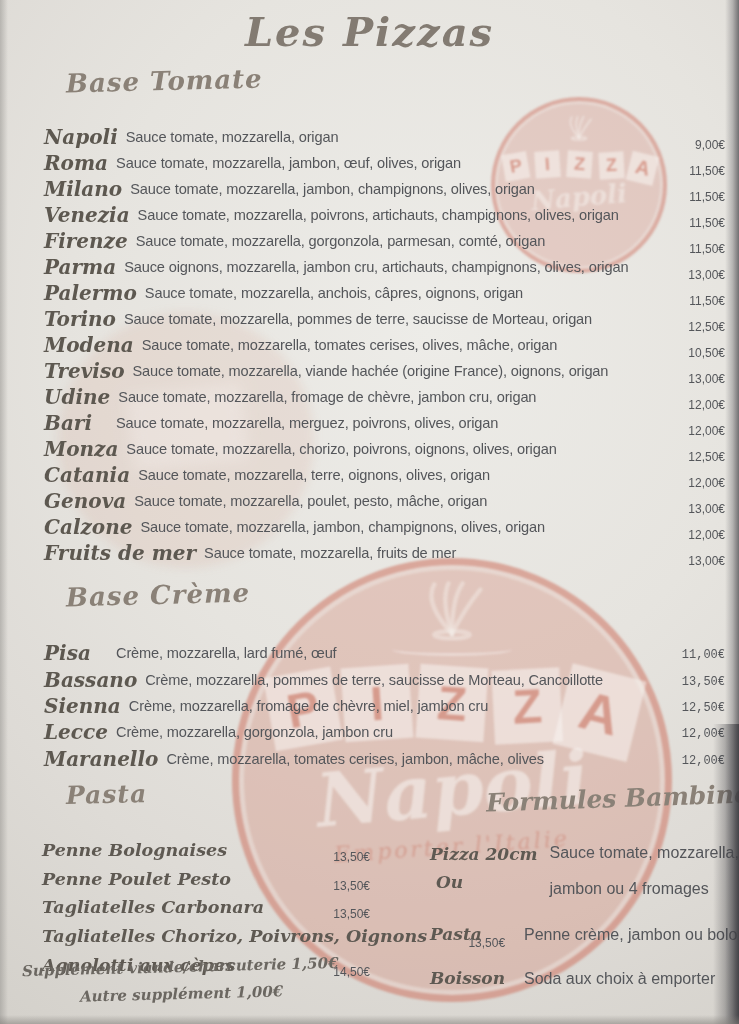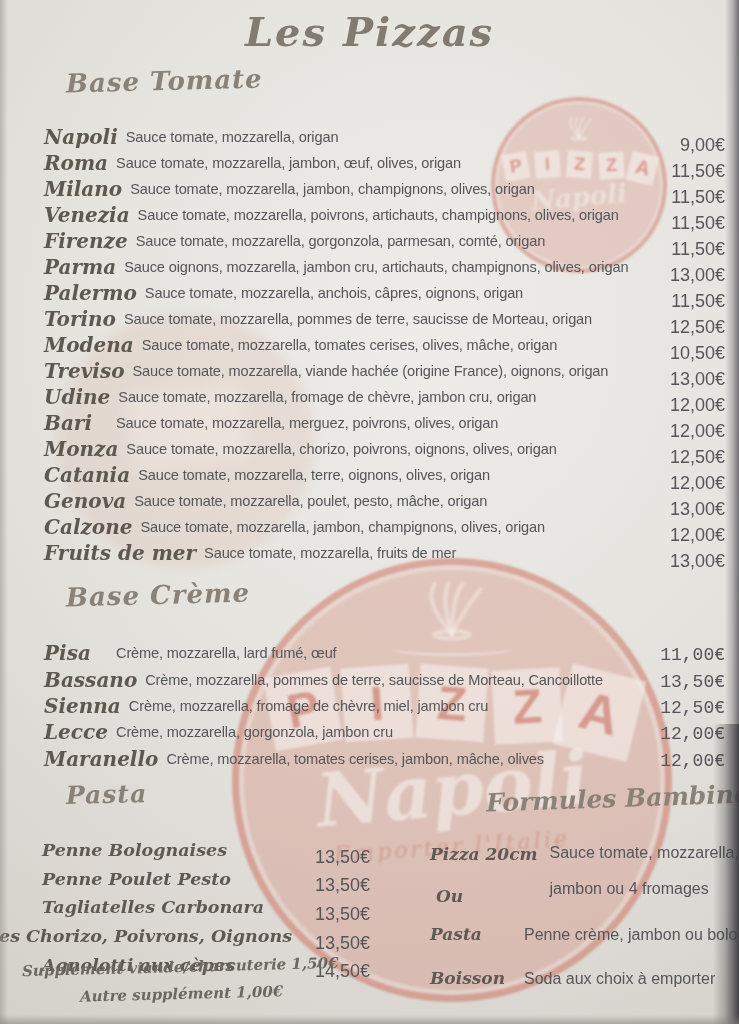--- a/index.html
+++ b/index.html
@@ -94,45 +94,45 @@
 
   .rows{position:absolute;z-index:2;}
   #rows-tomate{left:44px;top:124px;width:681px;}
   #rows-tomate .mrow{height:26px;}
   #rows-creme{left:44px;top:640px;width:681px;}
   #rows-creme .mrow{height:26.4px;justify-content:flex-end;}
   .mrow{display:flex;align-items:center;}
   .nm{flex:0 0 auto;min-width:64px;font-family:"DejaVu Serif", serif;font-style:italic;font-weight:bold;
       font-size:20px;color:#5d5850;padding-right:8px;white-space:nowrap;}
   .ds{flex:1 1 auto;font-size:14.6px;color:#54565a;letter-spacing:-.15px;white-space:nowrap;}
-  .pr{flex:0 0 64px;text-align:right;font-size:18px;color:#54565a;}
+  .pr{flex:0 0 64px;text-align:right;font-size:12px;color:#54565a;}
   #rows-tomate .pr{transform:translateY(8px);}
   #rows-creme .pr{transform:translateY(2px);font-family:Liberation Mono, monospace;}
 
   
   #rows-pasta{left:42px;top:836px;width:328px;}
-  #rows-pasta .mrow{height:28.6px;justify-content:flex-end;}
+  #rows-pasta .mrow{height:28.6px;}
   #rows-pasta .nm{min-width:0;font-size:17.5px;color:#5e5952;}
   #rows-pasta .pr{margin-left:auto;flex:0 0 70px;transform:translateY(7px);}
 
   .suppl{position:absolute;z-index:2;font-family:"DejaVu Serif", serif;font-style:italic;font-weight:bold;
     color:#6b6761;font-size:15px;transform:rotate(-1.5deg);}
   #suppl-1{left:22px;top:958px;}
   #suppl-2{left:80px;top:985px;}
 
   
   .bambino{position:absolute;left:428px;top:784px;width:300px;z-index:2;}
   .b-head{display:flex;align-items:baseline;padding-left:58px;}
   .b-title{font-size:25px;color:#8a8177;white-space:nowrap;transform:rotate(-2deg);}
   .b-row{position:absolute;display:flex;}
   .b-label{flex:0 0 82px;font-size:17px;color:#5e5952;white-space:nowrap;padding-right:12px;}
   .b-desc{font-size:16px;color:#54565a;line-height:36px;margin-top:-9px;}
   #b-row-pizza{top:60px;left:2px;}
   #b-row-pizza .b-desc{width:212px;}
-  #b-ou{position:absolute;top:102px;left:8px;font-size:17px;color:#5e5952;}
+  #b-ou{position:absolute;top:88px;left:8px;font-size:17px;color:#5e5952;}
   #b-row-pasta{top:140px;left:2px;}
   #b-row-boisson{top:184px;left:2px;}
   #b-row-pasta .b-desc,#b-row-boisson .b-desc{white-space:nowrap;line-height:normal;margin-top:2px;}
 </style>
 </head>
 <body>
 
 <div class="paper">
 
   <div class="wm wm-left">

